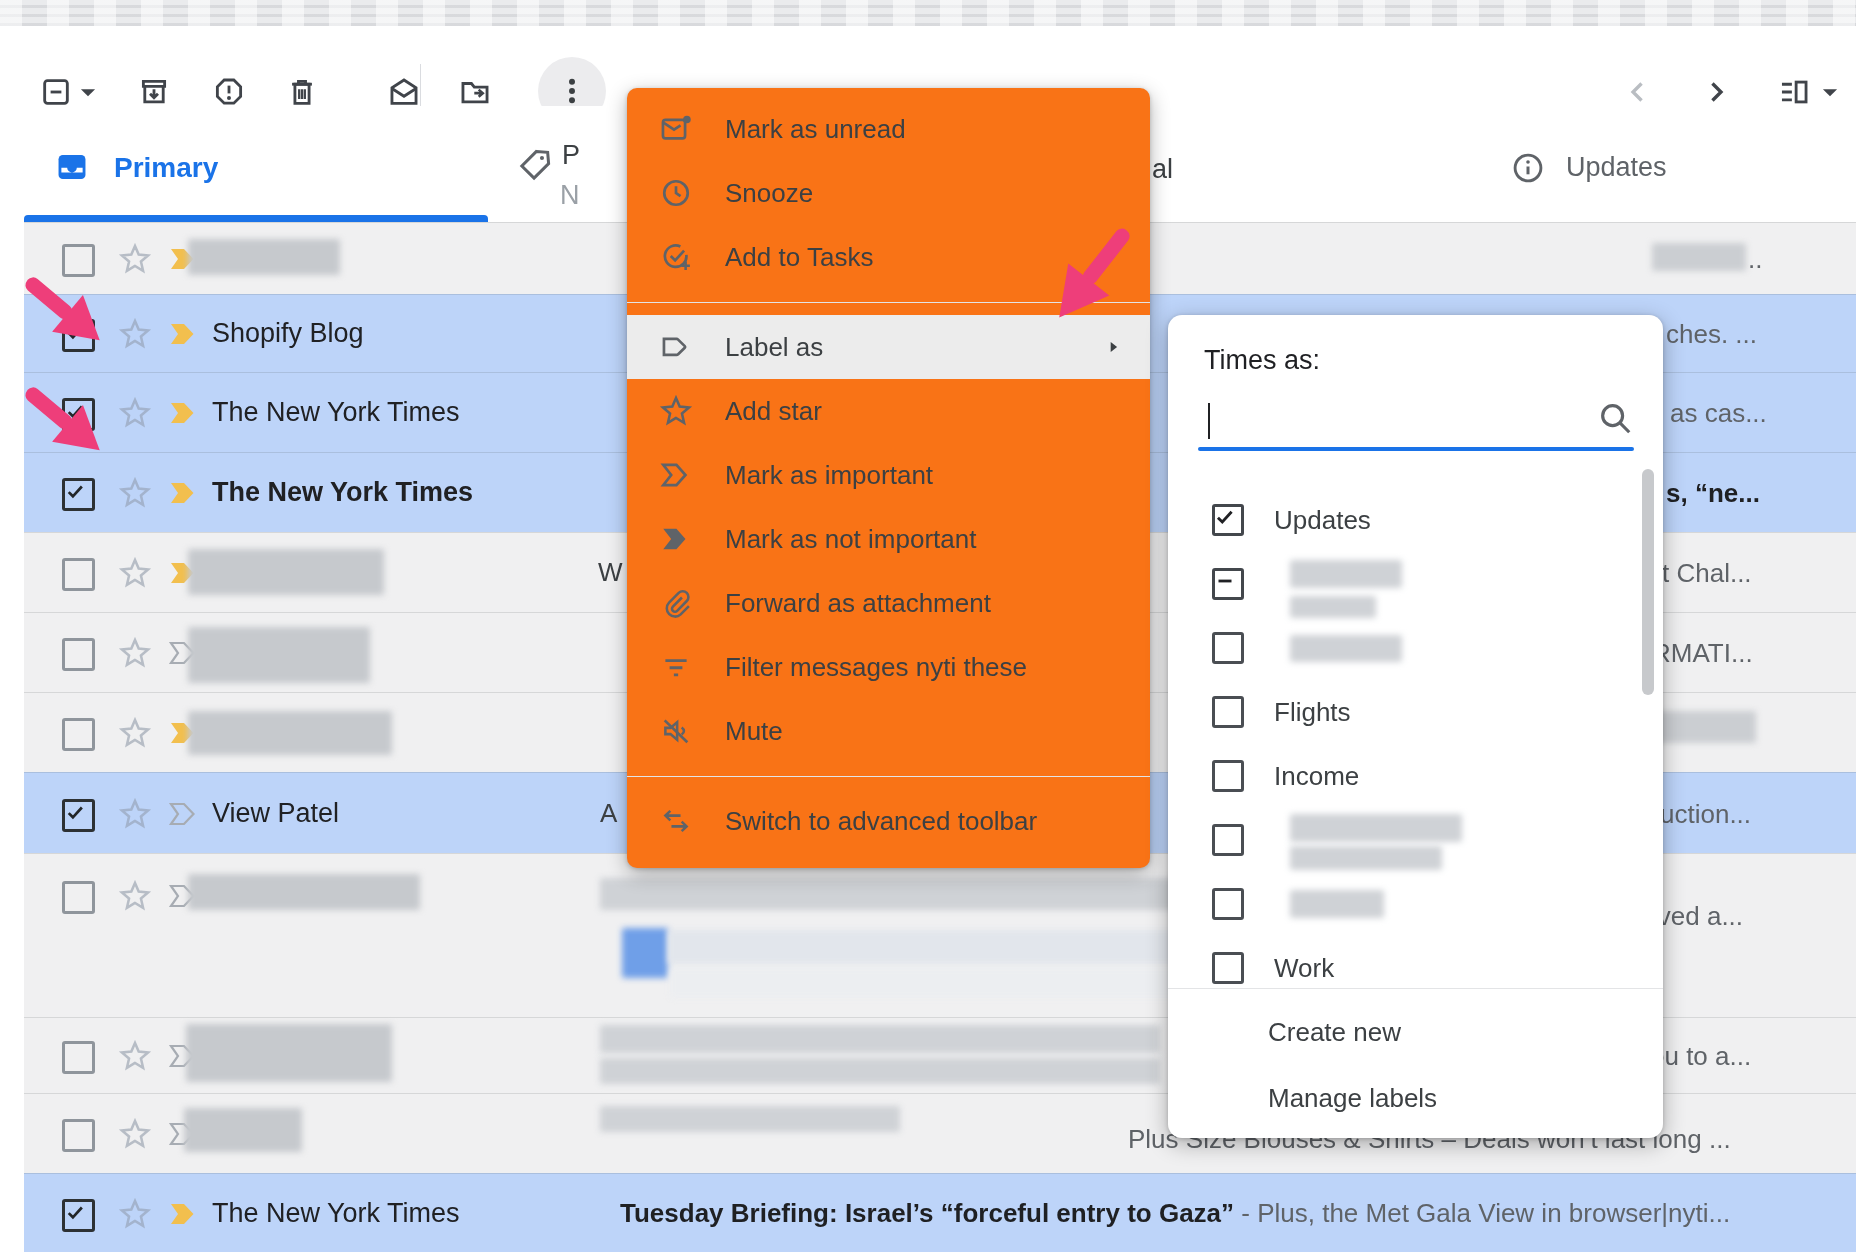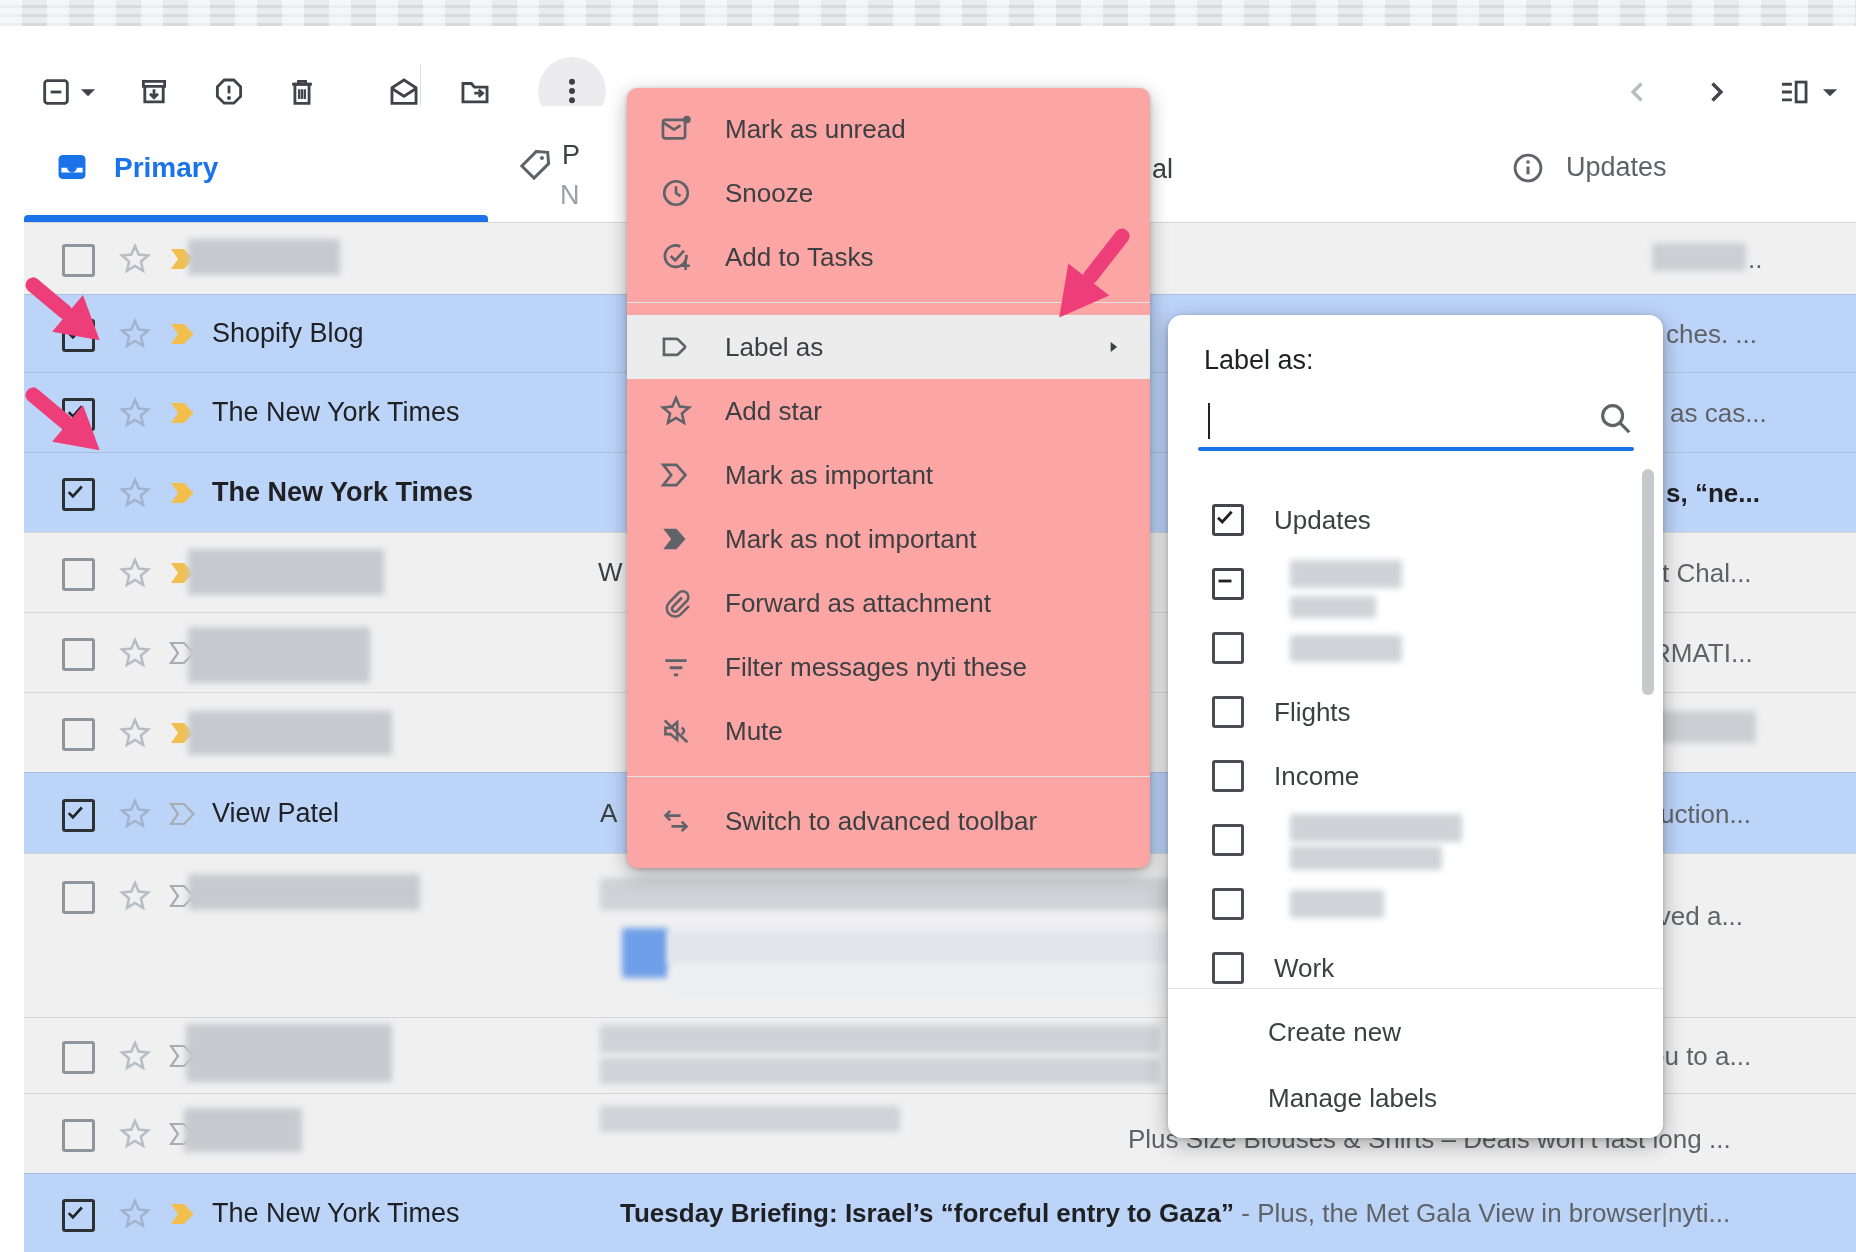--- a/index.html
+++ b/index.html
@@ -37,21 +37,21 @@
   .sel .star{color:#a3b3cd;}
   .marker{position:absolute;left:144px;width:34px;height:26px;}
   .sender{position:absolute;left:188px;font-size:27px;color:#202124;white-space:nowrap;}
   .blur{position:absolute;border-radius:2px;filter:blur(3px);}
   .frag{position:absolute;font-size:26px;color:#5f6368;white-space:nowrap;}
   .frag.bold{font-weight:700;color:#1f2023;}
   .subjrun{position:absolute;font-size:26px;white-space:nowrap;}
   .subjrun .b{font-weight:700;color:#1f2023;}
   .subjrun .g{color:#5f6368;}
   
-  .menu{position:absolute;left:627px;top:88px;width:523px;height:780px;background:#fca5a5;border-radius:10px;
+  .menu{position:absolute;left:627px;top:88px;width:523px;height:780px;background:#f97316;border-radius:10px;
         box-shadow:0 6px 20px rgba(0,0,0,.30),0 1px 4px rgba(0,0,0,.18);z-index:5;}
   .mi{position:absolute;left:0;width:523px;height:64px;display:flex;align-items:center;cursor:pointer;}
   .mi.hl{background:#ececec;align-items:center;}
   .mi .ic{margin-left:32px;width:34px;height:34px;color:#5f6368;flex:0 0 auto;}
   .mi .lb{margin-left:32px;font-size:26px;color:#3c4043;white-space:nowrap;}
   .mi .subarrow{position:absolute;right:26px;width:22px;height:22px;color:#3c4043;}
   .mdiv{position:absolute;left:0;width:523px;height:1px;background:#e3e4e6;}
   
   .submenu{position:absolute;left:1168px;top:315px;width:495px;height:823px;background:#fff;border-radius:14px;
         box-shadow:0 6px 22px rgba(0,0,0,.30),0 1px 4px rgba(0,0,0,.18);z-index:6;overflow:hidden;}
@@ -420,21 +420,21 @@
       <div class="mi" style="top: 701px;">
         <div class="ic"><svg viewBox="0 0 24 24">
             <path d="M8 4.8L4.5 8.2 8 11.6M4.8 8.2h10.4" fill="none" stroke="currentColor" stroke-width="1.8"></path>
             <path d="M16 12.4l3.5 3.4L16 19.2M19.2 15.8H8.8" fill="none" stroke="currentColor" stroke-width="1.8"></path>
           </svg></div>
         <div class="lb">Switch to advanced toolbar</div>
       </div>
     </div>
 
   <div class="submenu">
-    <div class="sm-title">Label as:</div>
+    <div class="sm-title">Times as:</div>
     <input class="sm-search" value="" style="">
     <div class="sm-caret"></div>
     <div class="sm-underline"></div>
     <div class="sm-mag"><svg viewBox="0 0 24 24">
           <circle cx="10.5" cy="10.5" r="6.3" fill="none" stroke="currentColor" stroke-width="2"></circle>
           <path d="M15.3 15.3L21 21" stroke="currentColor" stroke-width="2"></path>
         </svg></div>
     <div class="sm-list" id="labels">
         <div class="sm-item" style="top: 21px;">
           <div class="cbx">

